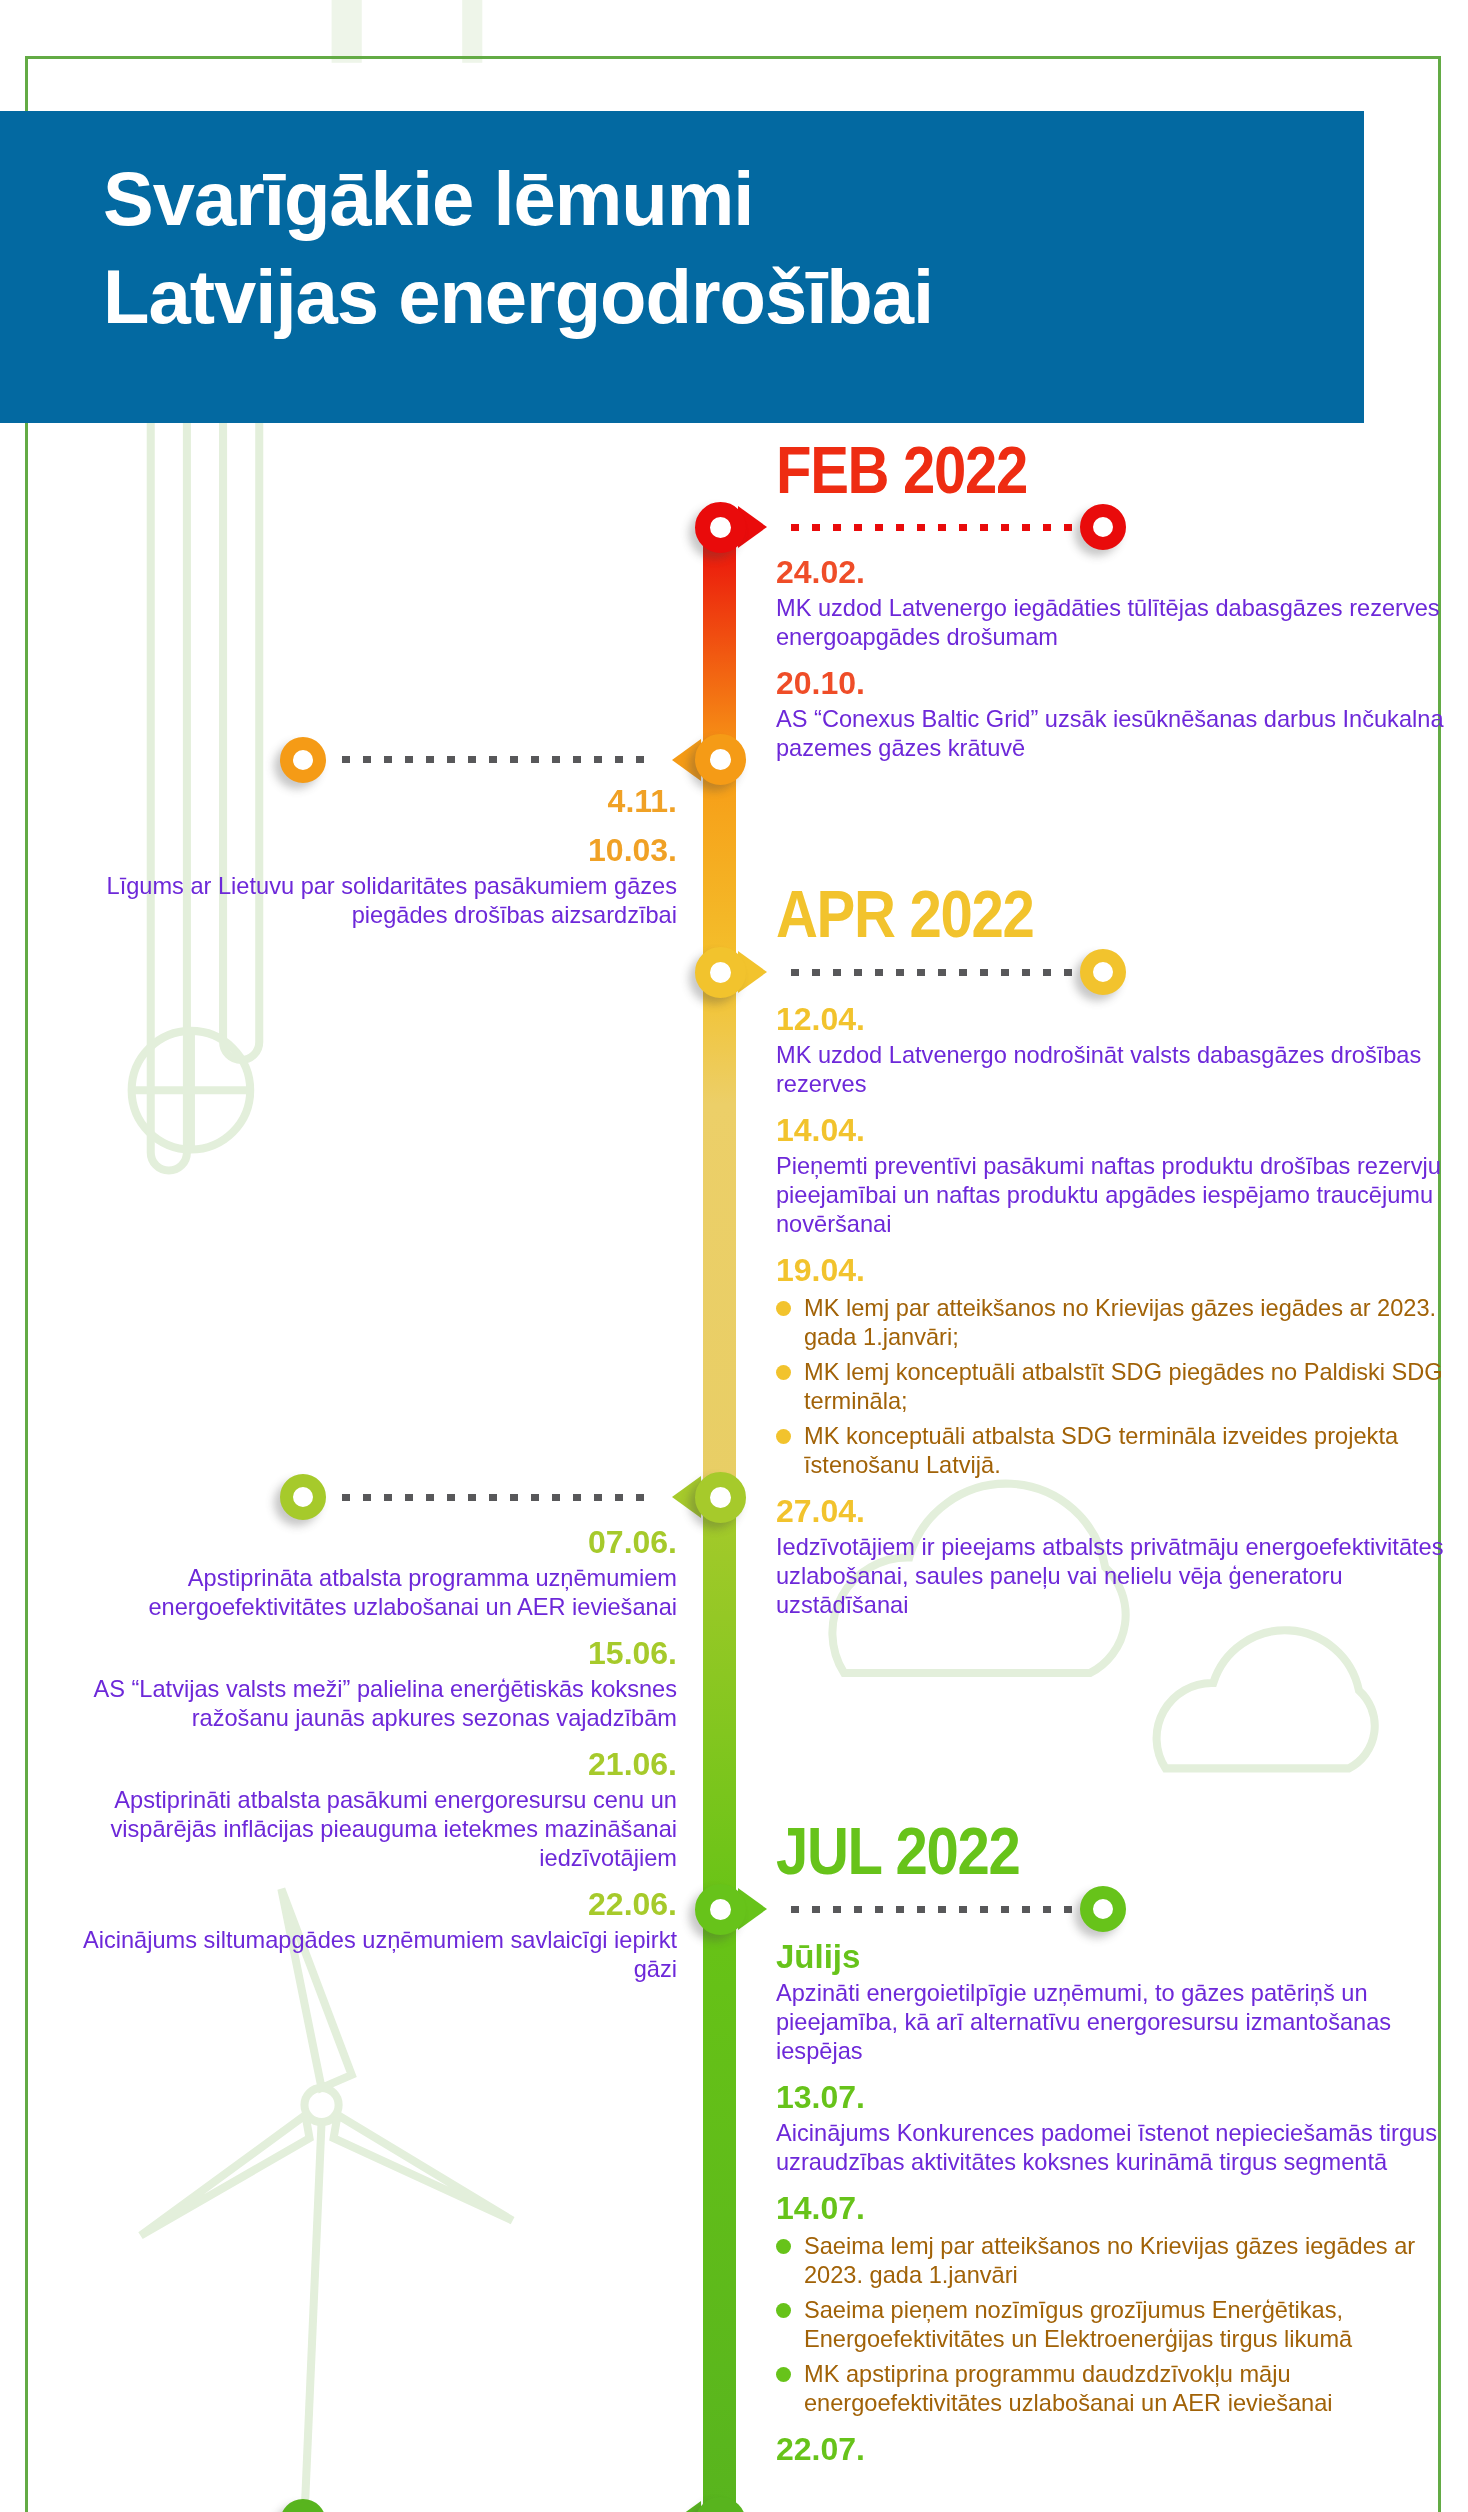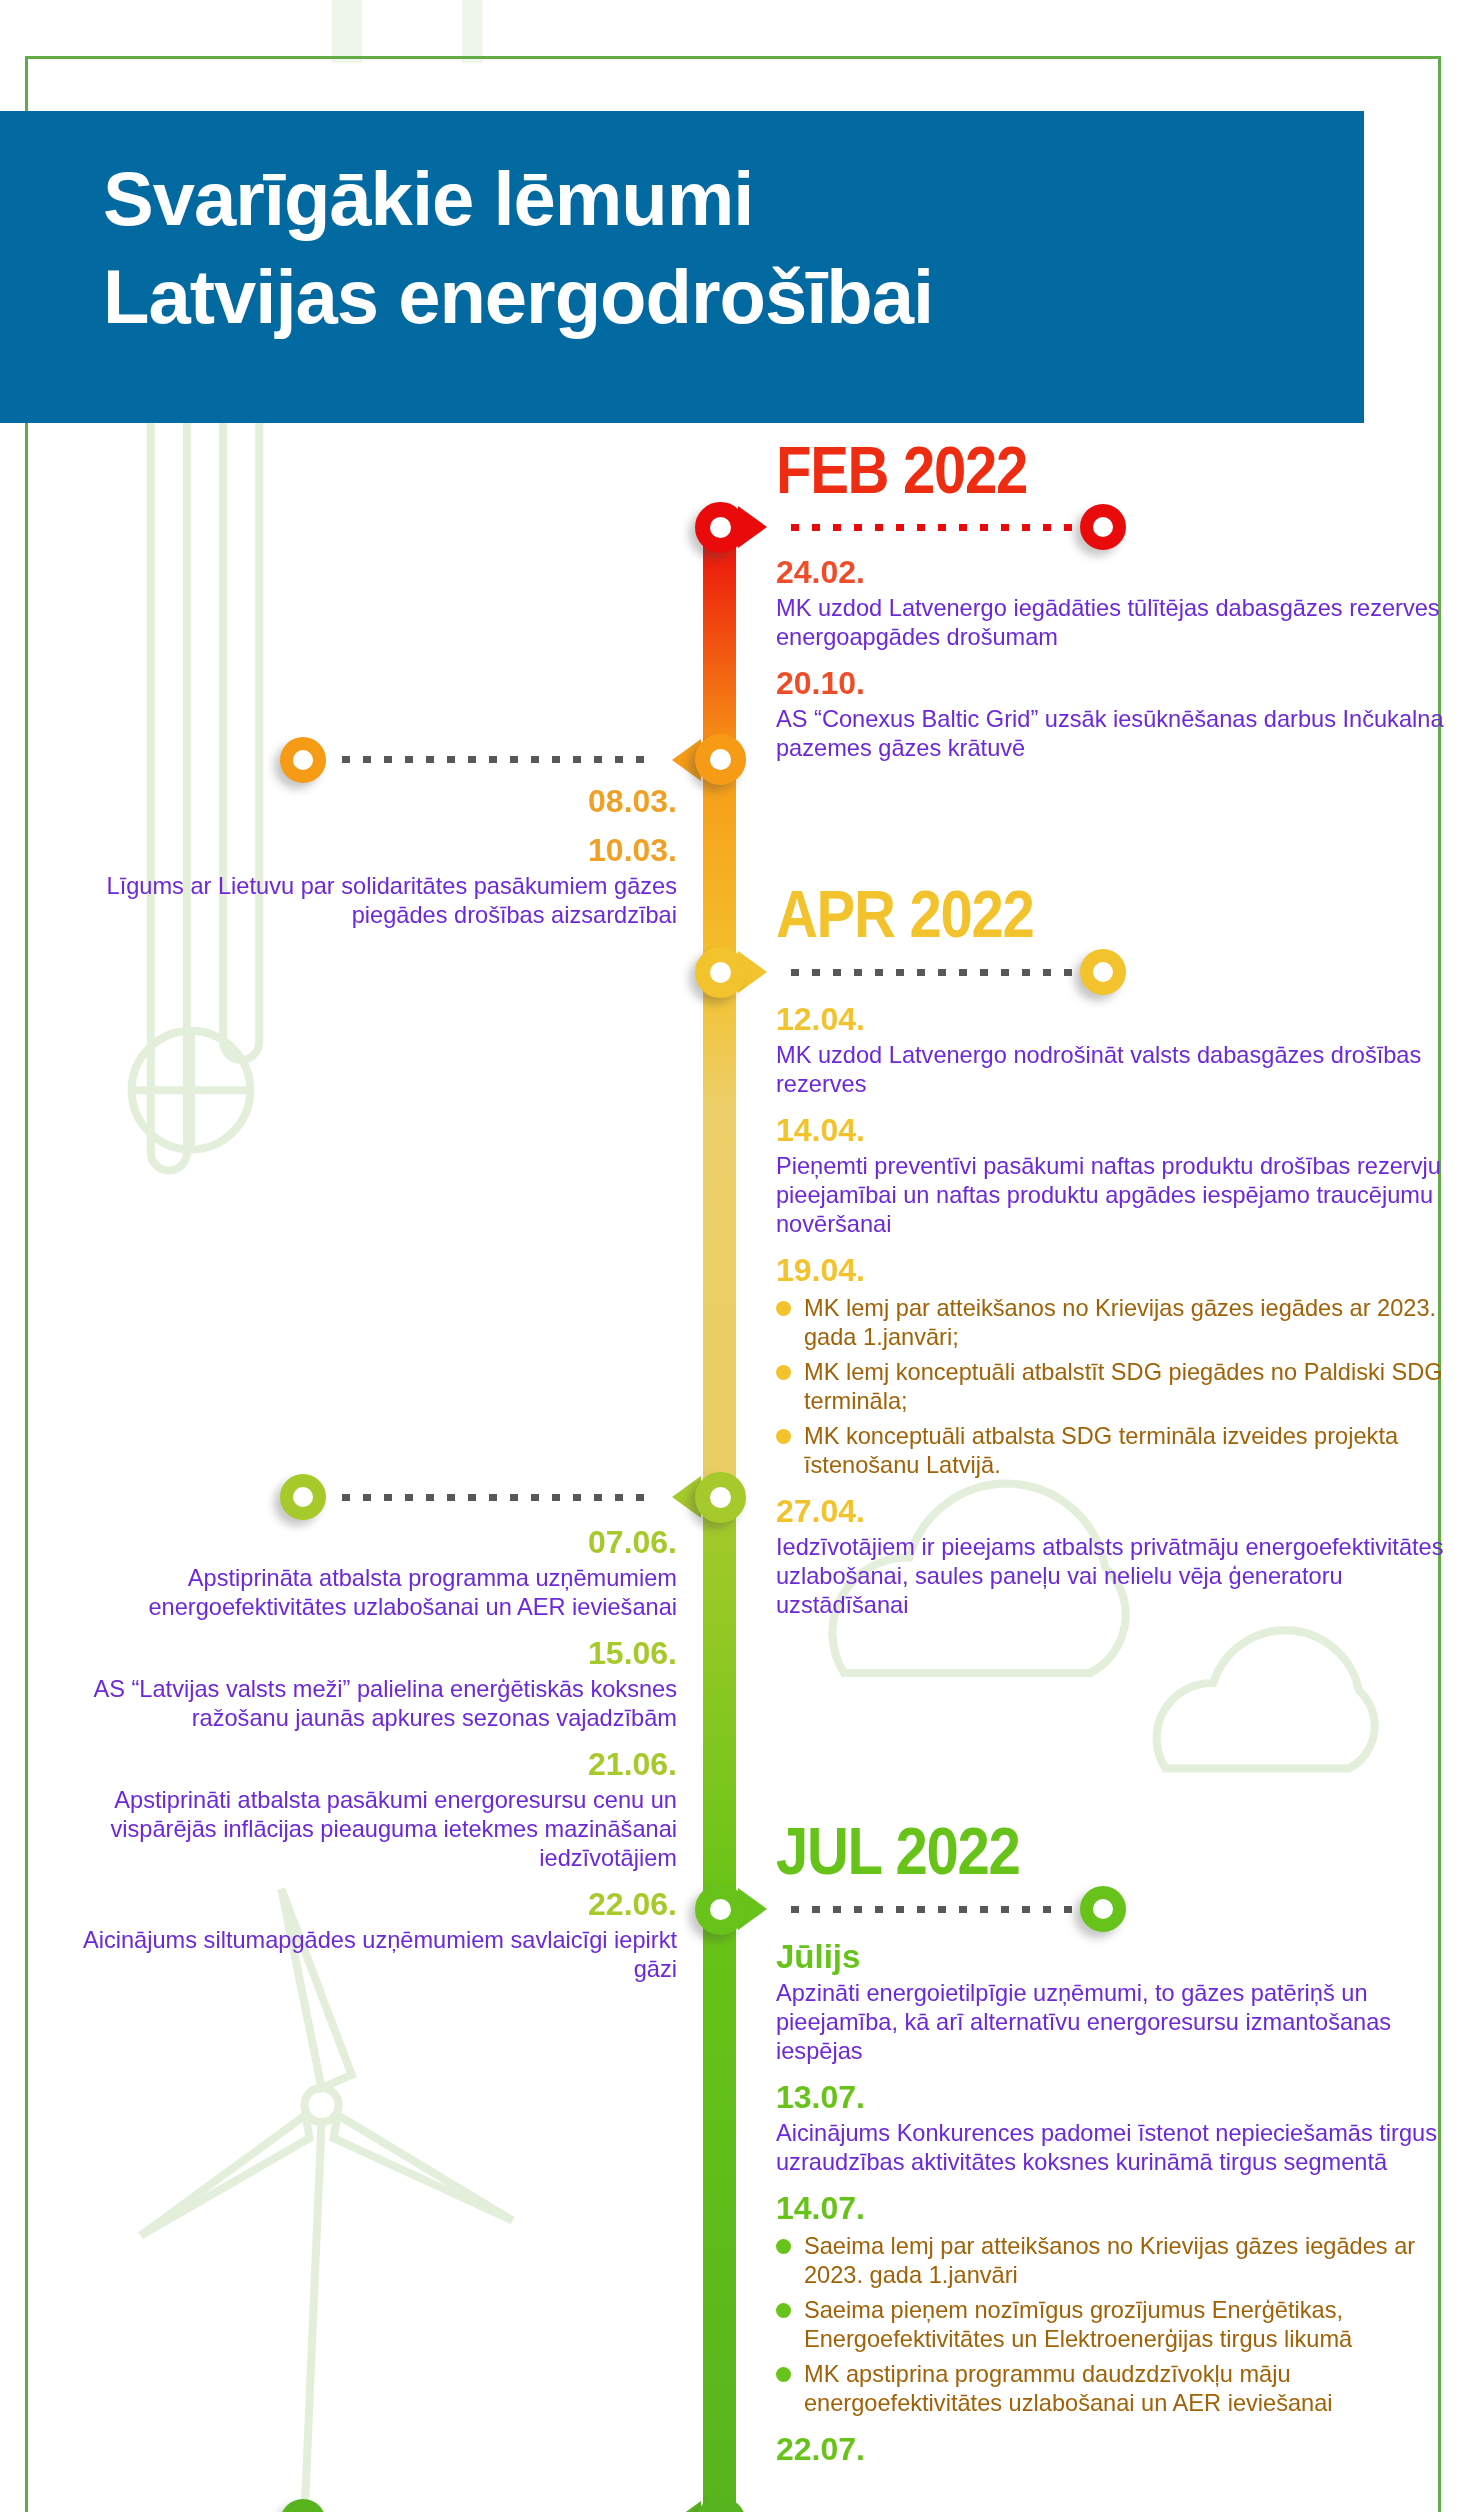--- a/index.html
+++ b/index.html
@@ -115,21 +115,21 @@
           <div class="e-date">20.10.</div>
           <div class="e-text">AS “Conexus Baltic Grid” uzsāk iesūknēšanas darbus Inčukalna pazemes gāzes krātuvē</div>
         </div>
       </div>
       <div class="row" style="--accent: #f0a125; --datecolor: #f0a125; --ring: #f59b16; --dots: #58585a;">
         <div class="dotline" style="top: 756px; left: 342px; width: 314px;"></div>
         <div class="tri tri-left" style="top: 739px; left: 672px;"></div>
         <div class="ring spine-node" style="left: 695px; top: 734px;"></div>
         <div class="ring end-node" style="left: 280px; top: 737px;"></div>
         <div class="tb left" style="top: 784px;">
-          <div class="e-date">08.03.</div>
+          <div class="e-date">4.11.</div>
           <div class="e-date">10.03.</div>
           <div class="e-text">Līgums ar Lietuvu par solidaritātes pasākumiem gāzes piegādes drošības aizsardzībai</div>
         </div>
       </div>
       <div class="row" style="--accent: #f2c32d; --datecolor: #f2c32d; --ring: #f2c32d; --dots: #58585a;">
         <div class="mh right" style="top: 879px;">APR 2022</div>
         <div class="dotline" style="top: 969px; left: 791px; width: 286px;"></div>
         <div class="tri tri-right" style="top: 951px; left: 738px;"></div>
         <div class="ring spine-node" style="left: 695px; top: 947px;"></div>
         <div class="ring end-node" style="left: 1080px; top: 949px;"></div>

